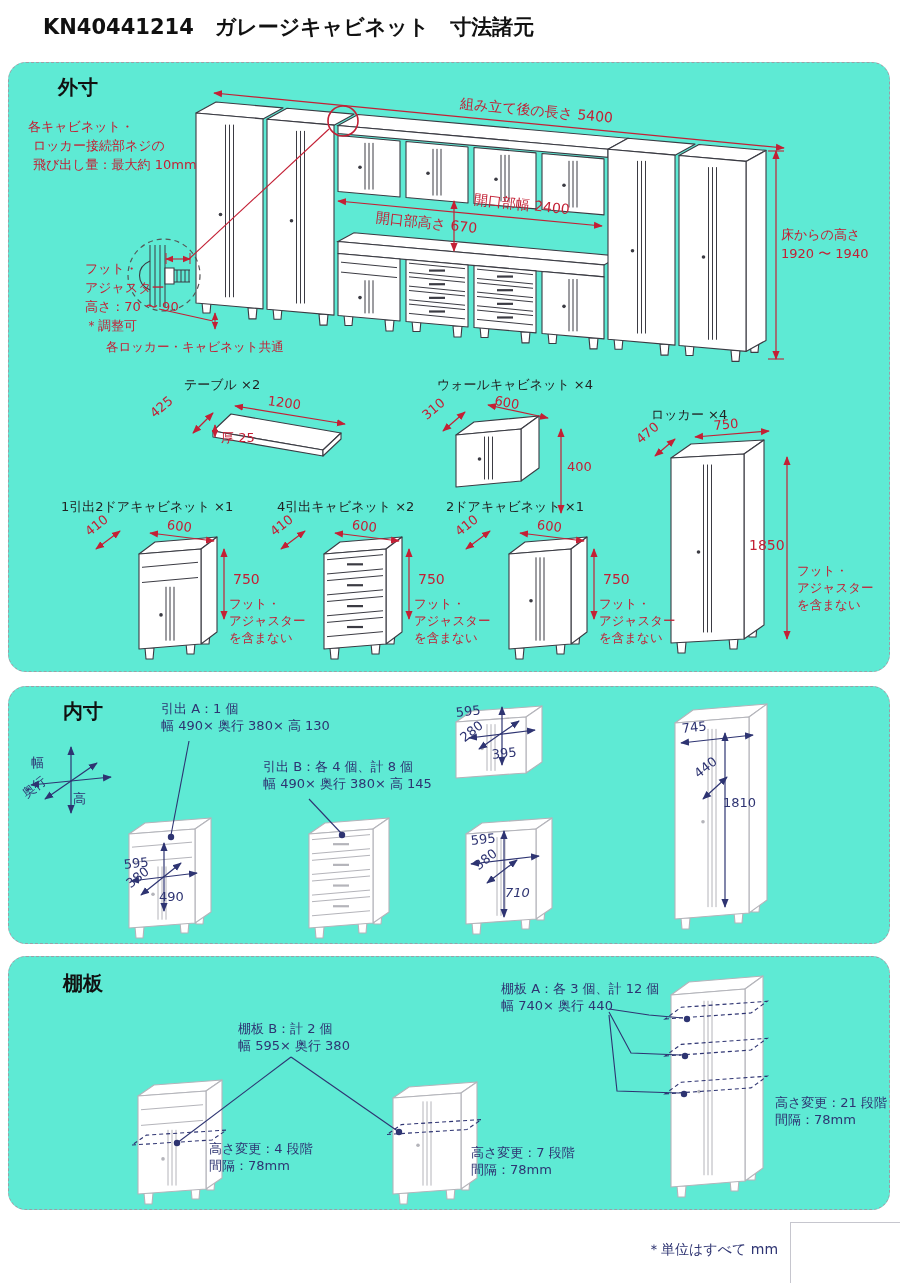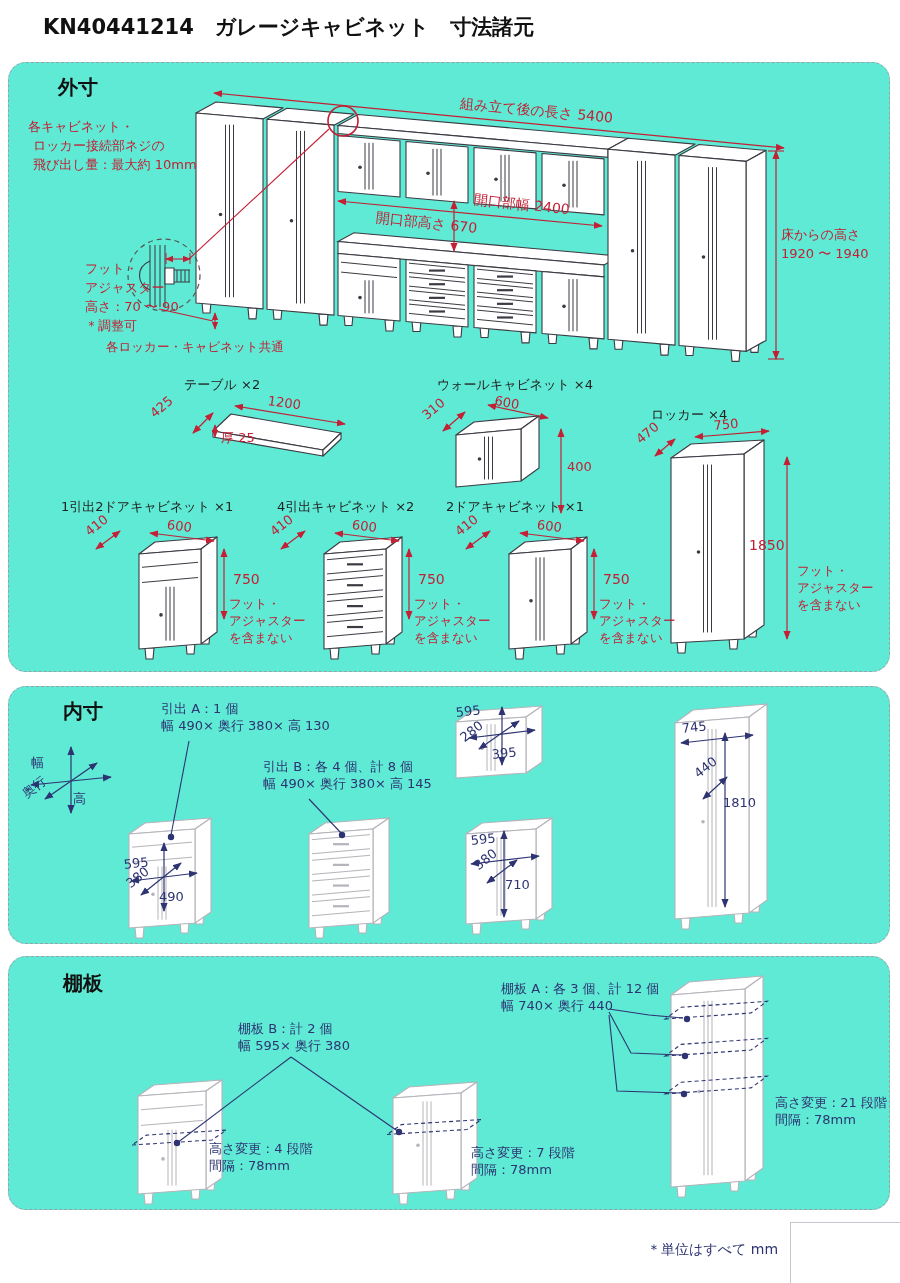--- a/index.html
+++ b/index.html
@@ -429,21 +429,21 @@
     <span class="t navy f13" style="left:114px;top:170px;transform:rotate(-6deg);">595</span>
     <span class="t navy f13" style="left:114px;top:192px;transform:rotate(-38deg);">380</span>
     <span class="t navy f13" style="left:150px;top:202px;">490</span>
 
     <span class="t navy f13" style="left:446px;top:18px;transform:rotate(-6deg);">595</span>
     <span class="t navy f13" style="left:448px;top:46px;transform:rotate(-38deg);">280</span>
     <span class="t navy f13" style="left:482px;top:60px;transform:rotate(-6deg);">395</span>
 
     <span class="t navy f13" style="left:461px;top:146px;transform:rotate(-6deg);">595</span>
     <span class="t navy f13" style="left:462px;top:174px;transform:rotate(-38deg);">380</span>
-    <span class="t navy f13" style="left:496px;top:190px;">710</span>
+    <span class="t navy f13" style="left:496px;top:198px;font-style:italic;">710</span>
 
     <span class="t navy f13" style="left:672px;top:34px;transform:rotate(-6deg);">745</span>
     <span class="t navy f13" style="left:682px;top:82px;transform:rotate(-38deg);">440</span>
     <span class="t navy f13" style="left:714px;top:108px;">1810</span>
   </div>
 
   <div class="sec" style="left:8px;top:956px;width:880px;height:252px;">
     <svg id="svg-s1" style="left:105px;top:112px;" width="140" height="145">
         <polygon points="92,110 101,110 100,121 93,121" fill="#fff" stroke="#b4b4ba" stroke-width="1.1" stroke-linejoin="round"></polygon>
         <polygon points="30,124 39,124 38,135 31,135" fill="#fff" stroke="#b4b4ba" stroke-width="1.1" stroke-linejoin="round"></polygon>

